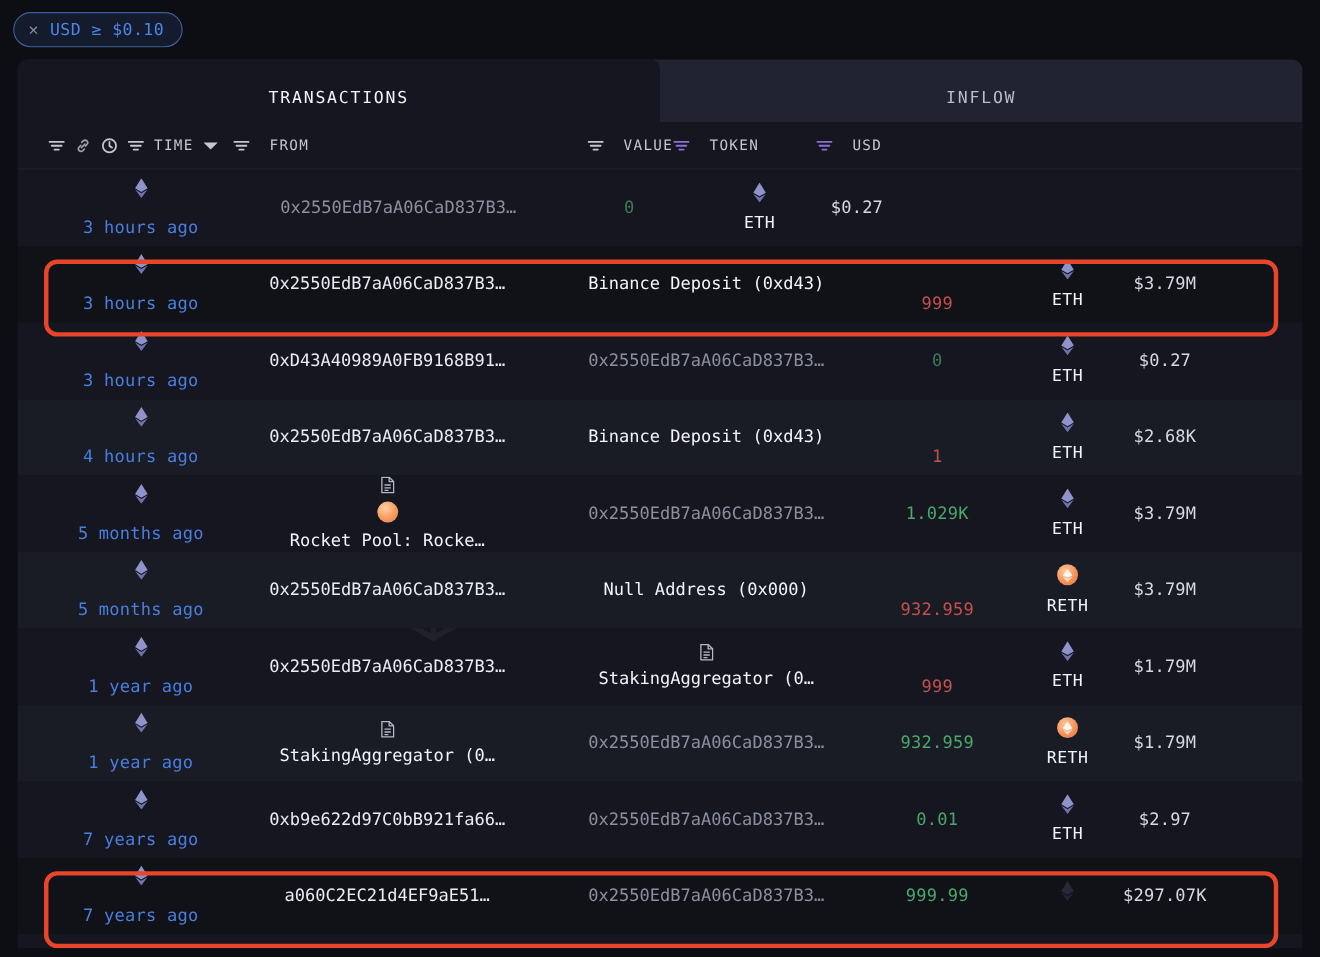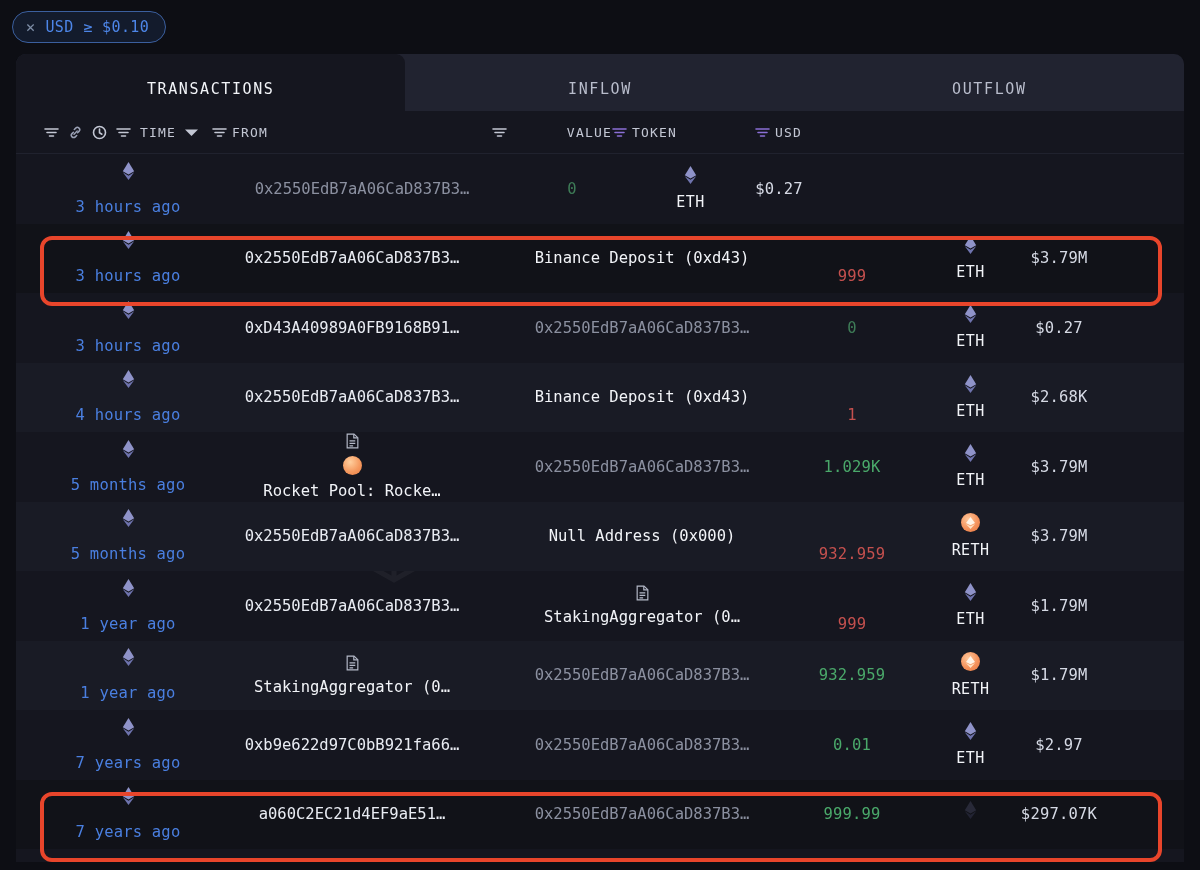--- a/index.html
+++ b/index.html
@@ -47,25 +47,25 @@
   .tab.active::after{
     content:""; position:absolute; left:0; right:0; bottom:0; height:0;
   }
 
   
   .colhead {
     display: flex; align-items: center; height: 43px;
     font-size: 13px; letter-spacing: 1.2px; color: #c3c7d4;
     border-bottom: 1px solid #20222e;
   }
-  .ch { display: flex; align-items: center; gap: 5px; }
+  .ch { display: flex; align-items: center; gap: 18px; }
   .ch-chain { width: 196px; padding-left: 28px; gap: 9px; }
   .ch-from  { width: 280px; }
   .ch-to    { width: 300px; }
-  .ch-value { width: 120px; justify-content: space-between; }
+  .ch-value { width: 120px; justify-content: flex-end; }
   .ch-token { width: 104px; }
   .ch-usd   { width: 108px; justify-content: flex-end; padding-right: 22px; }
 
   svg { display: block; }
   .ico-f  { fill: none; stroke: #c3c7d4; stroke-width: 1.6; stroke-linecap: round; }
   .ico-fp { fill: none; stroke: #8b6fd6; stroke-width: 1.6; stroke-linecap: round; }
   .ico-l  { fill: none; stroke: #9aa0b4; stroke-width: 1.5; stroke-linecap: round; }
   .caret  { fill: #c3c7d4; }
 
   
@@ -137,23 +137,20 @@
 </div>
 
 <div class="panel">
 
   <div class="tabs">
     <div class="tab active">
       <span>TRANSACTIONS</span>
     </div>
     <div class="tab">
       <span>INFLOW</span>
-    </div>
-    <div class="tab">
-      <span>OUTFLOW</span>
     </div>
   </div>
 
   <div class="colhead">
     <div class="ch ch-chain">
       <span>
         <svg width="15" height="13" viewBox="0 0 15 13">
             <g class="ico-f">
               <path d="M1 3h13M3 6.5h9M5.5 10h4"></path>
             </g>

